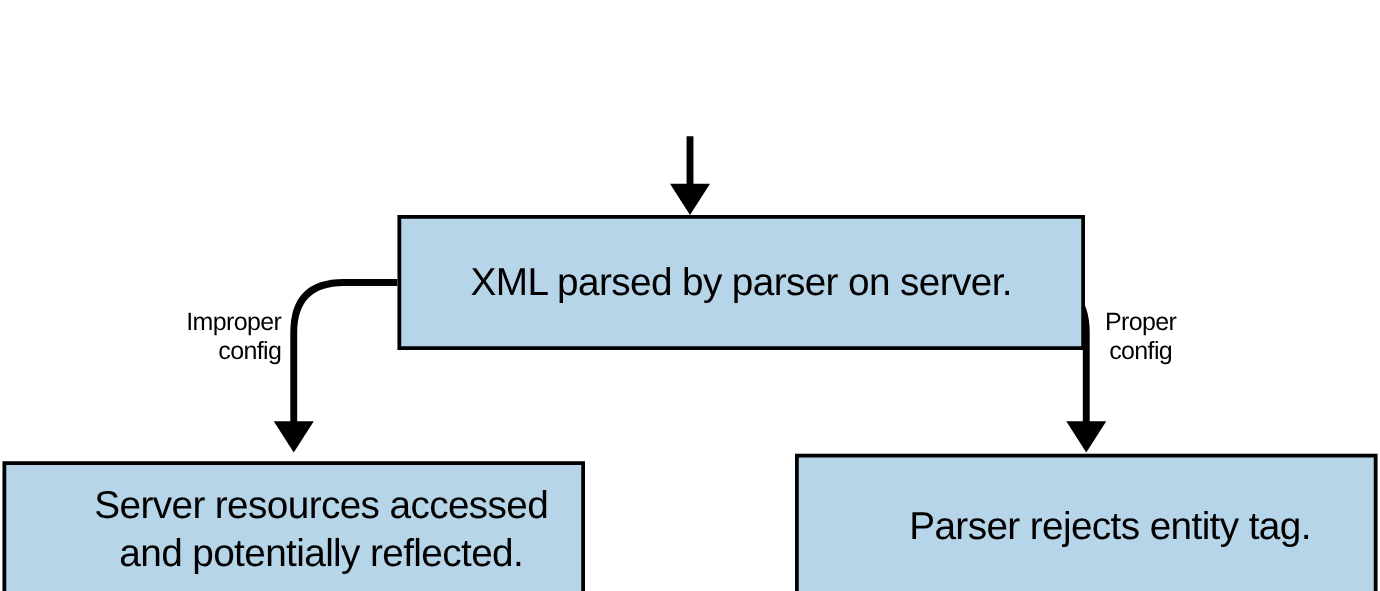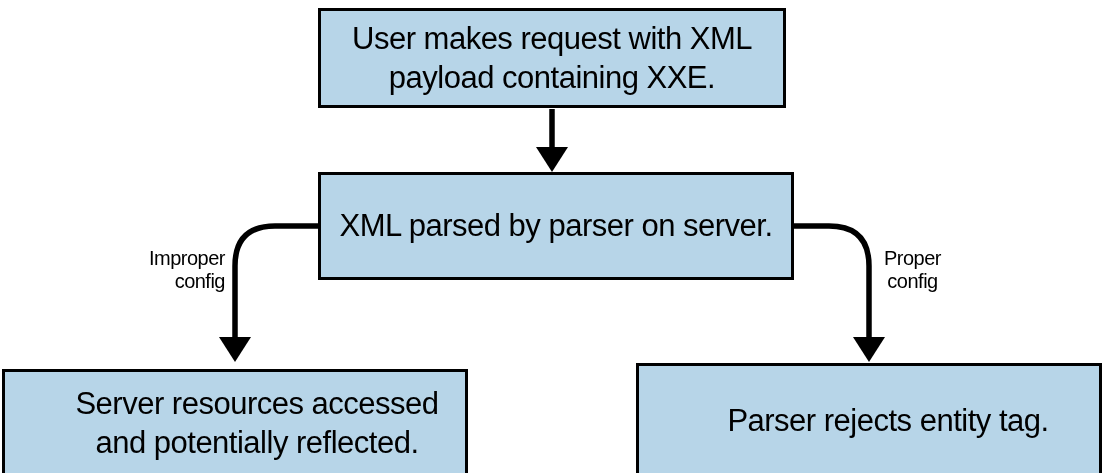--- a/index.html
+++ b/index.html
@@ -45,21 +45,21 @@
     display: flex;
     align-items: center;
     justify-content: center;
     text-align: center;
     font-size: 31px;
     line-height: 1.26;
     letter-spacing: -0.5px;
     white-space: pre-line;
   }
   .node-request         { left: 318px; top: 8px;   width: 468px; height: 100px; }
-  .node-parse           { left: 318px; top: 172px; width: 476px; height: 108px; }
+  .node-parse           { left: 318px; top: 172px; width: 550px; height: 108px; }
   .node-improper-result { left: 2px;   top: 369px; width: 466px; height: 108px; padding-left: 44px; }
   .node-proper-result   { left: 636px; top: 363px; width: 466px; height: 116px; padding-left: 38px; }
   .edge-label {
     position: absolute;
     color: var(--text);
     font-size: 20px;
     line-height: 1.16;
     letter-spacing: -0.5px;
     white-space: pre-line;
   }
@@ -76,22 +76,20 @@
     <path d="M 552 109 V 150"></path>
     <polygon points="536,147 568,147 552,172"></polygon>
 
     <path d="M 318 226 H 275 Q 235 226 235 266 V 340"></path>
     <polygon points="219,337 251,337 235,362"></polygon>
 
     <path d="M 786 226 H 829 Q 869 226 869 266 V 340"></path>
     <polygon points="853,337 885,337 869,362"></polygon>
   </svg>
 
-  <div class="node node-request">User makes request with XML
-payload containing XXE.</div>
 
   <div class="node node-parse">XML parsed by parser on server.</div>
 
   <div class="node node-improper-result">Server resources accessed
 and potentially reflected.</div>
 
   <div class="node node-proper-result">Parser rejects entity tag.</div>
 
   <div class="edge-label label-improper">Improper
 config</div>

